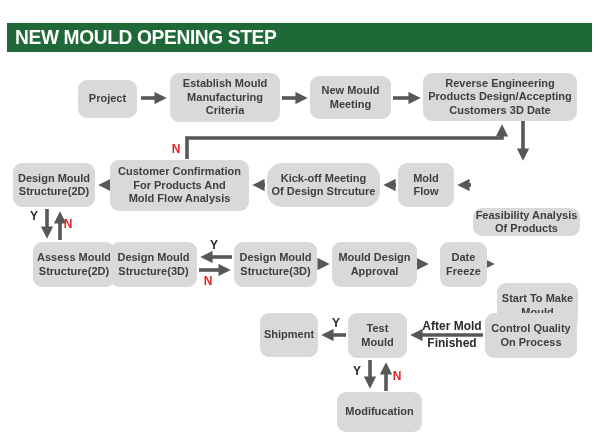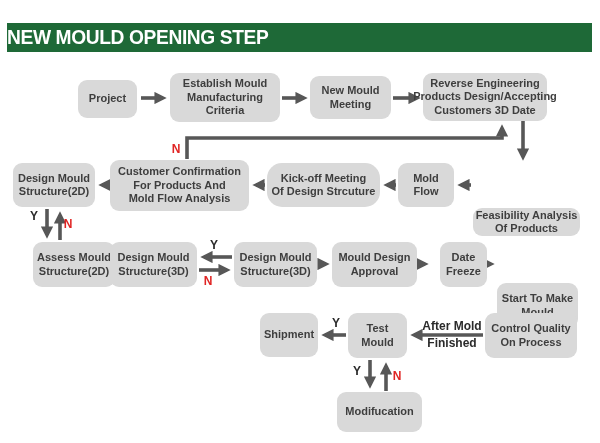--- a/index.html
+++ b/index.html
@@ -3,21 +3,21 @@
 <meta charset="utf-8">
 <style>
   html,body{margin:0;padding:0;}
   body{
     width:600px;height:443px;position:relative;background:#ffffff;
     font-family:"Liberation Sans",sans-serif;overflow:hidden;
   }
   .banner{
     position:absolute;left:7px;top:23px;width:585px;height:29px;
     background:#1e6937;display:flex;align-items:center;
-    box-sizing:border-box;
+    box-sizing:border-box;padding-left:8px;
   }
   .banner .title{
     color:#ffffff;font-size:20px;font-weight:bold;letter-spacing:-0.4px;
     transform:scaleX(.96);transform-origin:left center;white-space:pre;
   }
   svg.wires{position:absolute;left:0;top:0;}
   .arrow{stroke:#575757;stroke-width:3.6;fill:none;}
   .node{
     position:absolute;background:#d9d9d9;border-radius:9px;
     display:flex;align-items:center;justify-content:center;
@@ -67,21 +67,21 @@
   <path class="arrow" d="M370 360 V385" marker-end="url(#ah)"></path>
   <path class="arrow" d="M386 391 V366" marker-end="url(#ah)"></path>
 </svg>
 
 <div class="node" style="left:78px;top:80px;width:59px;height:38px;">Project</div>
 <div class="node" style="left:170px;top:73px;width:110px;height:49px;">Establish Mould
 Manufacturing
 Criteria</div>
 <div class="node" style="left:310px;top:76px;width:81px;height:43px;">New Mould
 Meeting</div>
-<div class="node" style="left:423px;top:73px;width:124px;height:48px;">Reverse Engineering
+<div class="node" style="left:423px;top:73px;width:154px;height:48px;">Reverse Engineering
 Products Design/Accepting
 Customers 3D Date</div>
 
 <div class="node" style="left:13px;top:163px;width:82px;height:44px;">Design Mould
 Structure(2D)</div>
 <div class="node" style="left:110px;top:160px;width:139px;height:51px;">Customer Confirmation
 For Products And
 Mold Flow Analysis</div>
 <div class="node" style="left:267px;top:163px;width:113px;height:44px;border-radius:15px;">Kick-off Meeting
 Of Design Strcuture</div>

